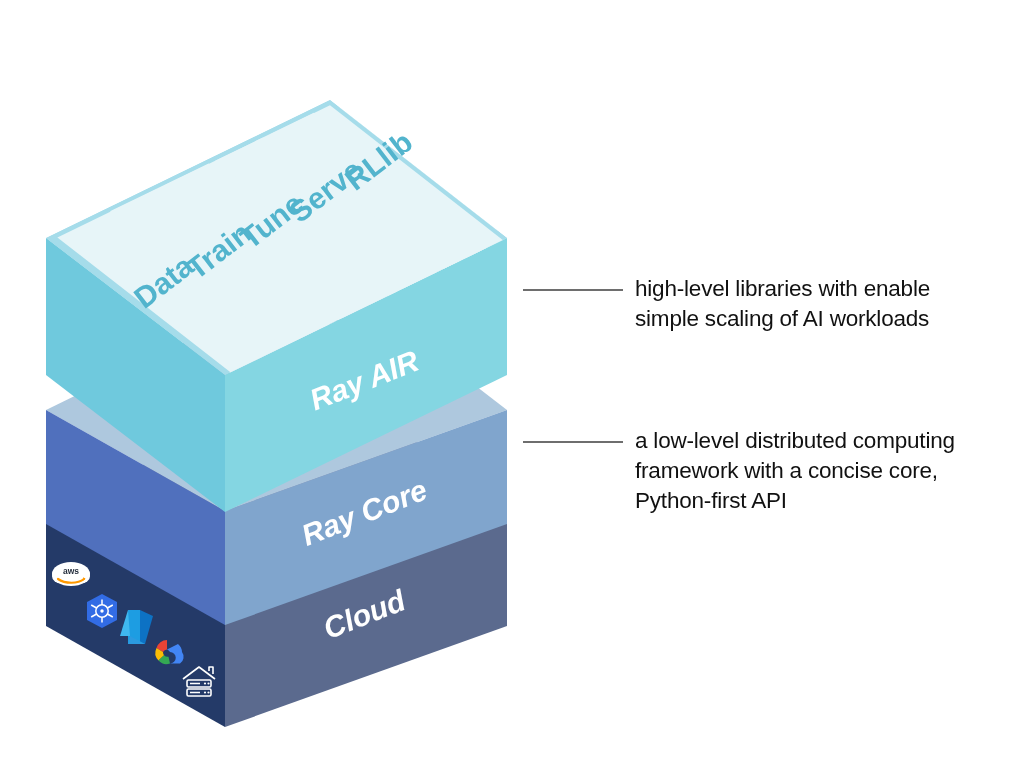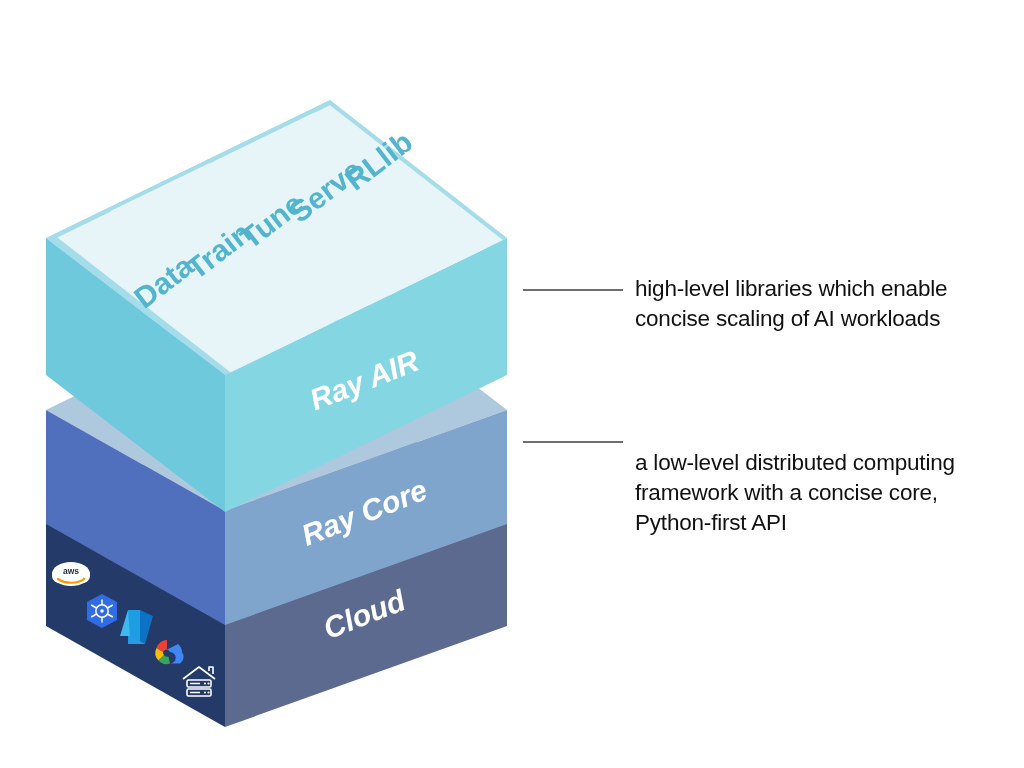--- a/index.html
+++ b/index.html
@@ -27,21 +27,21 @@
   .annot{
     position:absolute;
     font-family:"Liberation Sans","DejaVu Sans",sans-serif;
     font-size:22.5px;
     line-height:30px;
     color:#111111;
     letter-spacing:-0.2px;
     white-space:pre-line;
   }
   #annot-air{left:635px;top:274px;width:330px;}
-  #annot-core{left:635px;top:448px;width:330px;}
+  #annot-core{left:635px;top:426px;width:330px;}
 </style>
 </head>
 <body style="background: rgb(255, 255, 255);">
 
 <div id="stage">
 
   <svg class="diagram" viewBox="0 0 1024 768">
     <defs>
 
       <clipPath id="clip-air-top">
@@ -165,17 +165,17 @@
         <text class="lib-name" font-size="30" transform="translate(385,169) rotate(-37.5)" text-anchor="middle">RLlib</text>
       </g>
 
       <text class="layer-name" font-size="30" transform="translate(368,390) rotate(-21.5)" text-anchor="middle">Ray AIR</text>
     </g>
 
     <line class="annot-line" x1="523" y1="290" x2="623" y2="290" stroke="#6e6e6e"></line>
     <line class="annot-line" x1="523" y1="442" x2="623" y2="442" stroke="#6e6e6e"></line>
   </svg>
 
-  <div class="annot" id="annot-air">high-level libraries which enable concise scaling of AI workloads</div>
+  <div class="annot" id="annot-air">high-level libraries with enable simple scaling of AI workloads</div>
 
   <div class="annot" id="annot-core">a low-level distributed computing framework with a concise core, Python-first API</div>
 
 </div>
 
 </body></html>

